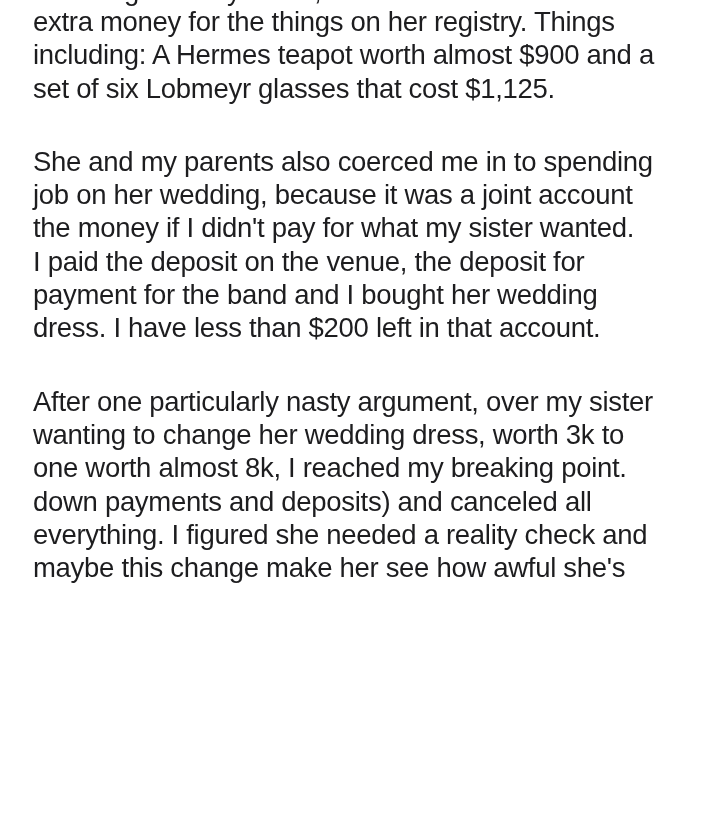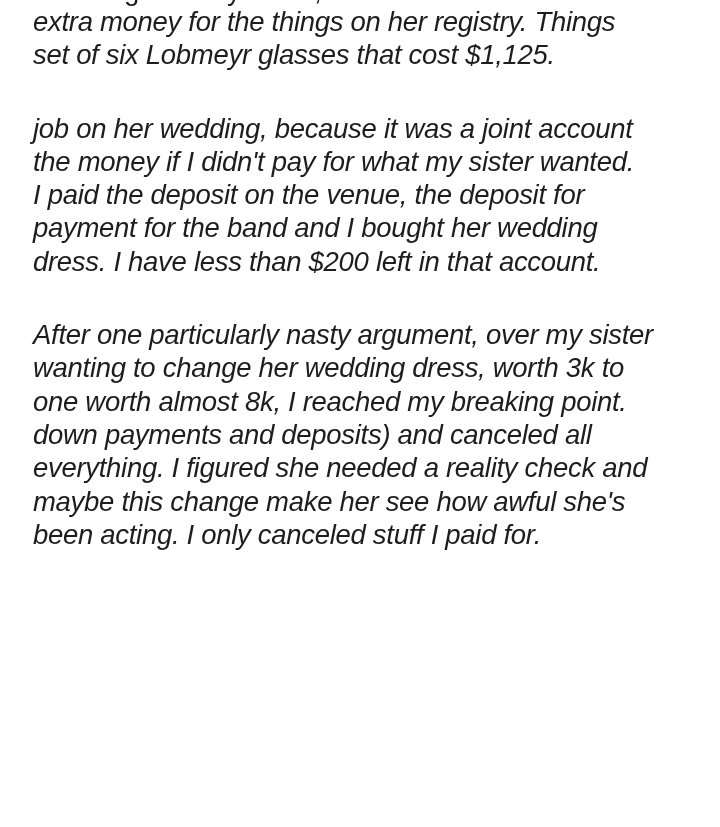--- a/index.html
+++ b/index.html
@@ -38,50 +38,50 @@
     padding: 5px 33px 0 33px;
   }
   .para {
     margin: 0 0 40px 0;
   }
   .line {
     font-size: 27.5px;
     line-height: 33.3px;
     letter-spacing: -0.3px;
     white-space: nowrap;
-    font-style: italic;
   }
 </style>
 </head>
 <body>
 
 <div class="top-crop">
   <span class="frag frag-0">g</span>
   <span class="frag frag-1">y</span>
   <span class="frag frag-2">,</span>
 </div>
 
 <div class="content">
 
   <div class="para">
     <div class="line">extra money for the things on her registry. Things</div>
+    <div class="line">including: A Hermes teapot worth almost $900 and a</div>
     <div class="line">set of six Lobmeyr glasses that cost $1,125.</div>
   </div>
 
   <div class="para">
+    <div class="line">She and my parents also coerced me in to spending</div>
     <div class="line">job on her wedding, because it was a joint account</div>
     <div class="line">the money if I didn't pay for what my sister wanted.</div>
     <div class="line">I paid the deposit on the venue, the deposit for</div>
     <div class="line">payment for the band and I bought her wedding</div>
     <div class="line">dress. I have less than $200 left in that account.</div>
   </div>
 
   <div class="para">
     <div class="line">After one particularly nasty argument, over my sister</div>
     <div class="line">wanting to change her wedding dress, worth 3k to</div>
     <div class="line">one worth almost 8k, I reached my breaking point.</div>
     <div class="line">down payments and deposits) and canceled all</div>
     <div class="line">everything. I figured she needed a reality check and</div>
     <div class="line">maybe this change make her see how awful she's</div>
-    <div class="line">been acting. I only canceled stuff I paid for.</div>
   </div>
 
 </div>
 
 </body></html>

